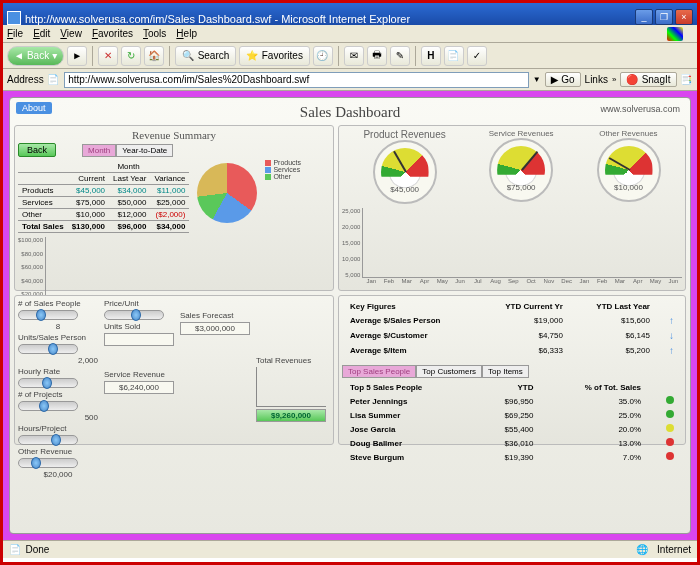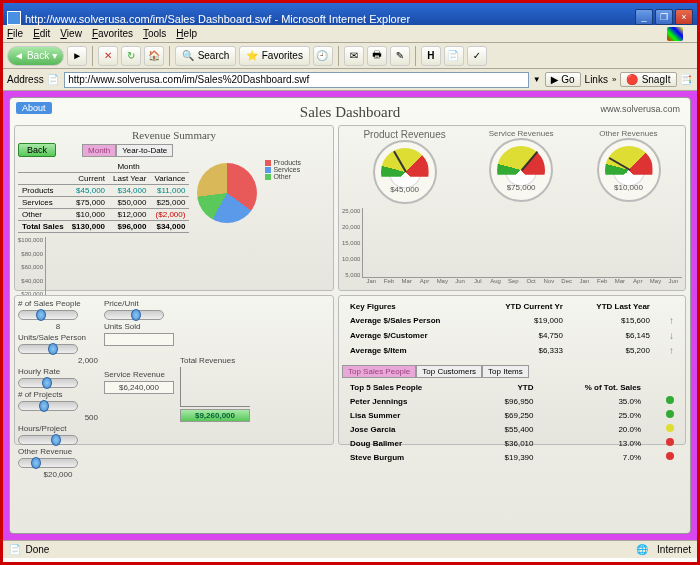--- a/index.html
+++ b/index.html
@@ -413,20 +413,25 @@
           <span>Price/Unit</span>
           <div class="slider">
                 <div class="knob" style="left:45%"></div>
               </div>
           <span>Units Sold</span>
           <div class="flowbox">&nbsp;</div>
           <div style="height:20px"></div>
           <span>Service Revenue</span>
           <div class="flowbox">$6,240,000</div>
         </div>
+        <div class="simcol" style="width:70px;padding-top:12px">
+          <span>Sales Forecast</span>
+          <div class="flowbox">$3,000,000</div>
+          <div style="height:30px"></div>
+        </div>
         <div class="simcol" style="width:70px;justify-content:center">
           <span>Total Revenues</span>
           <div style="height:40px" class="conn"></div>
           <div class="flowbox green">$9,260,000</div>
         </div>
       </div>
     </div>
 
     <div class="panel" style="flex:1;height:150px">
       <table class="kf" style="width:100%">

